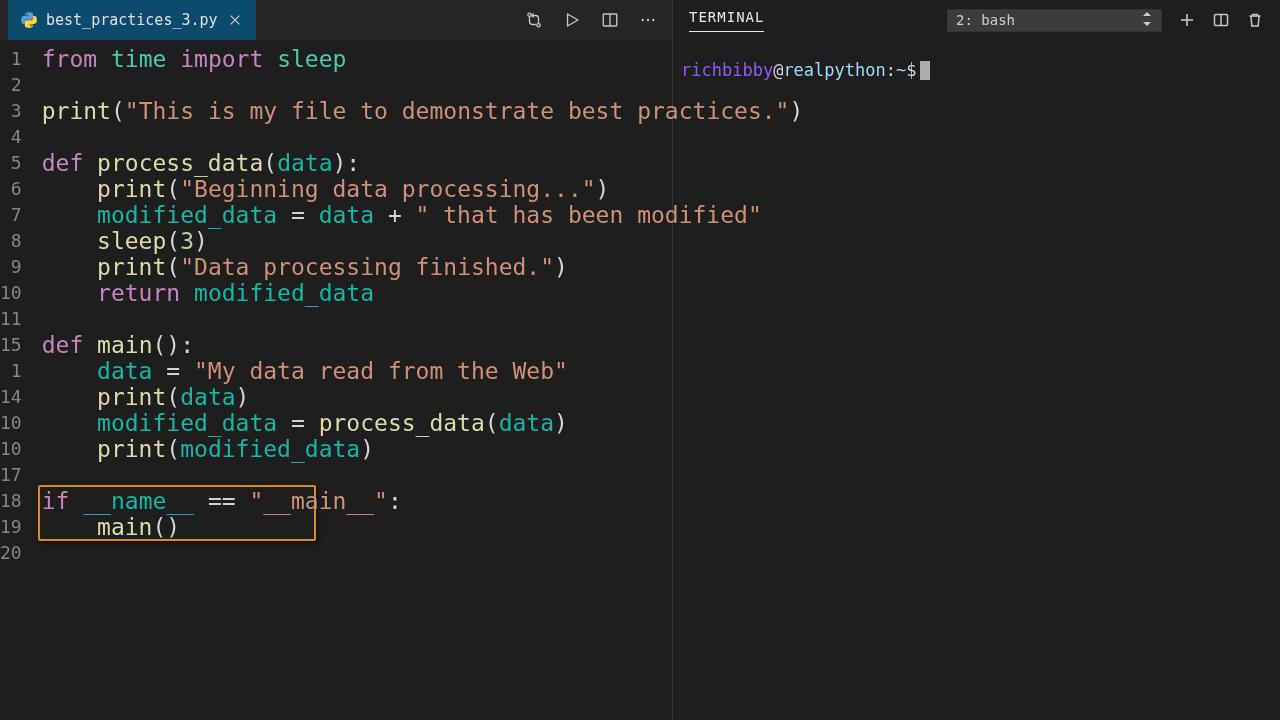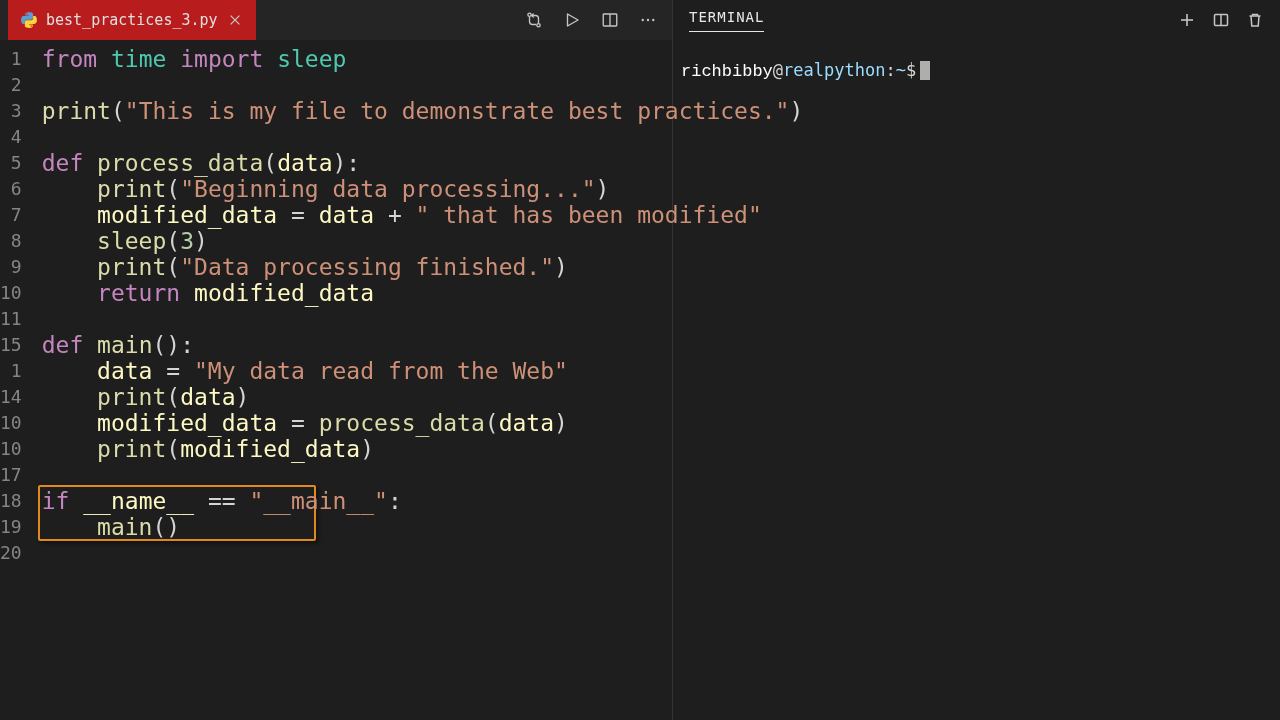--- a/index.html
+++ b/index.html
@@ -33,21 +33,21 @@
     display: flex;
     align-items: center;
     justify-content: space-between;
     padding: 0 8px;
   }
   .tab {
     display: flex;
     align-items: center;
     height: 40px;
     padding: 0 12px;
-    background: #b91c1c;
+    background: #0c4a6e;
     gap: 8px;
     font-size: 15px;
   }
   .tab-icon {
     width: 18px;
     height: 18px;
     display: flex;
     align-items: center;
     justify-content: center;
   }
@@ -85,21 +85,21 @@
     flex: 1;
     font-size: 23px;
     line-height: 26px;
     white-space: pre;
     position: relative;
   }
   .code-line { height: 26px; }
   .kw { color: #c586c0; }
   .fn { color: #dcdcaa; }
   .str { color: #ce9178; }
-  .var { color: #fef9c3; }
+  .var { color: #14b8a6; }
   .type { color: #4ec9b0; }
   .plain { color: #d4d4d4; }
   .num { color: #b5cea8; }
   .highlight-box {
     position: absolute;
     border: 2px solid #e08a1e;
     border-radius: 2px;
     z-index: 0;
     box-shadow: 2px 2px 4px rgba(0,0,0,0.5);
   }
@@ -136,21 +136,21 @@
     width: 215px;
     justify-content: space-between;
   }
   .terminal-controls .icon { color: #c5c5c5; cursor:pointer; width:18px; height:18px; display:flex; align-items:center; justify-content:center;}
   .terminal-body {
     flex: 1;
     padding: 18px 8px;
     font-size: 17px;
     line-height: 24px;
   }
-  .prompt-user { color: #ffffff; font-family: Liberation Mono, monospace; }
+  .prompt-user { color: #8b5cf6; }
   .prompt-host { color: #9cdcfe; }
   .prompt-sep { color: #d4d4d4; }
   .cursor-block {
     display: inline-block;
     width: 10px;
     height: 19px;
     background: #aeafad;
     vertical-align: text-bottom;
     margin-left: 4px;
   }
@@ -228,20 +228,28 @@
         <div class="code-line">20</div>
       </div>
     <div class="code" id="code"><div class="code-line"><span class="kw">from</span><span class="plain"> </span><span class="type">time</span><span class="plain"> </span><span class="kw">import</span><span class="plain"> </span><span class="type">sleep</span></div><div class="code-line"></div><div class="code-line"><span class="fn">print</span><span class="plain">(</span><span class="str">"This is my file to demonstrate best practices."</span><span class="plain">)</span></div><div class="code-line"></div><div class="code-line"><span class="kw">def</span><span class="plain"> </span><span class="fn">process_data</span><span class="plain">(</span><span class="var">data</span><span class="plain">):</span></div><div class="code-line"><span class="plain">    </span><span class="fn">print</span><span class="plain">(</span><span class="str">"Beginning data processing..."</span><span class="plain">)</span></div><div class="code-line"><span class="plain">    </span><span class="var">modified_data</span><span class="plain"> = </span><span class="var">data</span><span class="plain"> + </span><span class="str">" that has been modified"</span></div><div class="code-line"><span class="plain">    </span><span class="fn">sleep</span><span class="plain">(</span><span class="num">3</span><span class="plain">)</span></div><div class="code-line"><span class="plain">    </span><span class="fn">print</span><span class="plain">(</span><span class="str">"Data processing finished."</span><span class="plain">)</span></div><div class="code-line"><span class="plain">    </span><span class="kw">return</span><span class="plain"> </span><span class="var">modified_data</span></div><div class="code-line"></div><div class="code-line"><span class="kw">def</span><span class="plain"> </span><span class="fn">main</span><span class="plain">():</span></div><div class="code-line"><span class="plain">    </span><span class="var">data</span><span class="plain"> = </span><span class="str">"My data read from the Web"</span></div><div class="code-line"><span class="plain">    </span><span class="fn">print</span><span class="plain">(</span><span class="var">data</span><span class="plain">)</span></div><div class="code-line"><span class="plain">    </span><span class="var">modified_data</span><span class="plain"> = </span><span class="fn">process_data</span><span class="plain">(</span><span class="var">data</span><span class="plain">)</span></div><div class="code-line"><span class="plain">    </span><span class="fn">print</span><span class="plain">(</span><span class="var">modified_data</span><span class="plain">)</span></div><div class="code-line"></div><div class="code-line"><span class="kw">if</span><span class="plain"> </span><span class="var">__name__</span><span class="plain"> == </span><span class="str">"__main__"</span><span class="plain">:</span></div><div class="code-line"><span class="plain">    </span><span class="fn">main</span><span class="plain">()</span></div><div class="code-line"></div><div class="highlight-box" style="top: 439px; height: 56px; left: -4px; width: 278px;"></div></div>
   </div>
 </div>
 
 <div class="terminal-pane">
   <div class="terminal-header">
     <span class="terminal-title">TERMINAL</span>
     <div class="terminal-controls">
+      <div class="terminal-select">
+        <span>2: bash</span>
+        <span>
+          <svg width="12" height="14" viewBox="0 0 12 14" fill="#ccc">
+              <path d="M6 0L2 4h8L6 0zM6 14l4-4H2l4 4z"></path>
+            </svg>
+        </span>
+      </div>
       <span class="icon">
         <svg width="16" height="16" viewBox="0 0 16 16" stroke="#c5c5c5" stroke-width="1.6">
             <line x1="8" y1="2" x2="8" y2="14"></line>
             <line x1="2" y1="8" x2="14" y2="8"></line>
           </svg>
       </span>
       <span class="icon">
         <svg width="16" height="16" viewBox="0 0 16 16" fill="none" stroke="#c5c5c5" stroke-width="1.5">
             <rect x="1.5" y="2.5" width="13" height="11" rx="1"></rect>
             <line x1="8" y1="2.5" x2="8" y2="13.5"></line>

